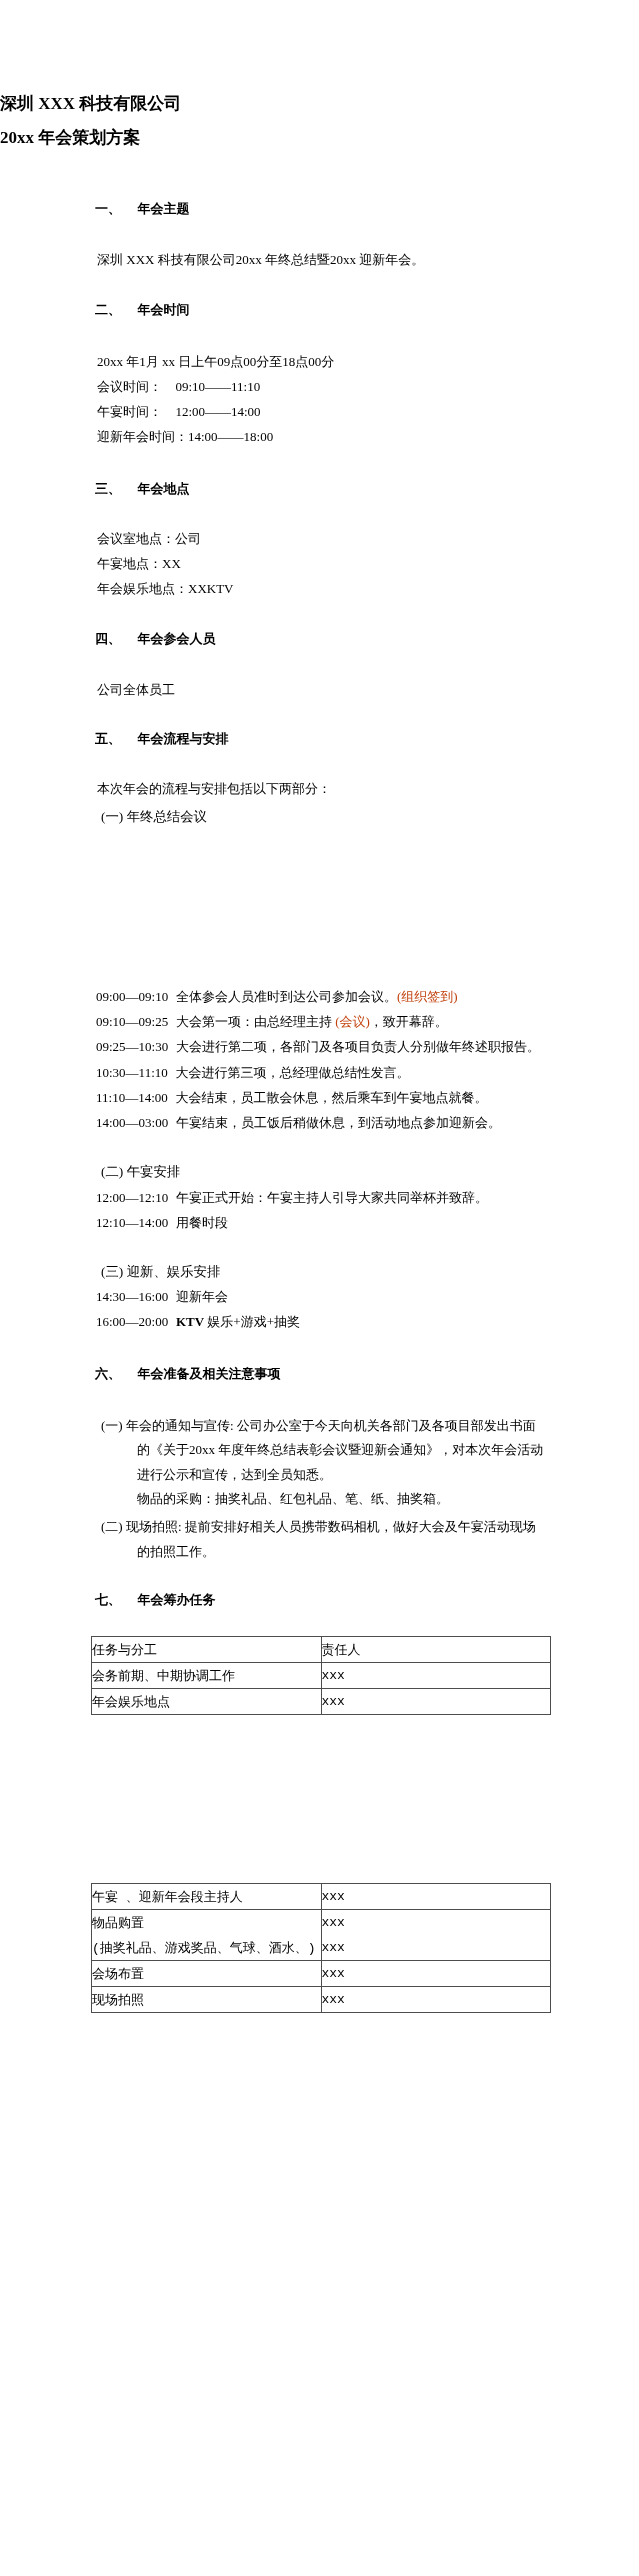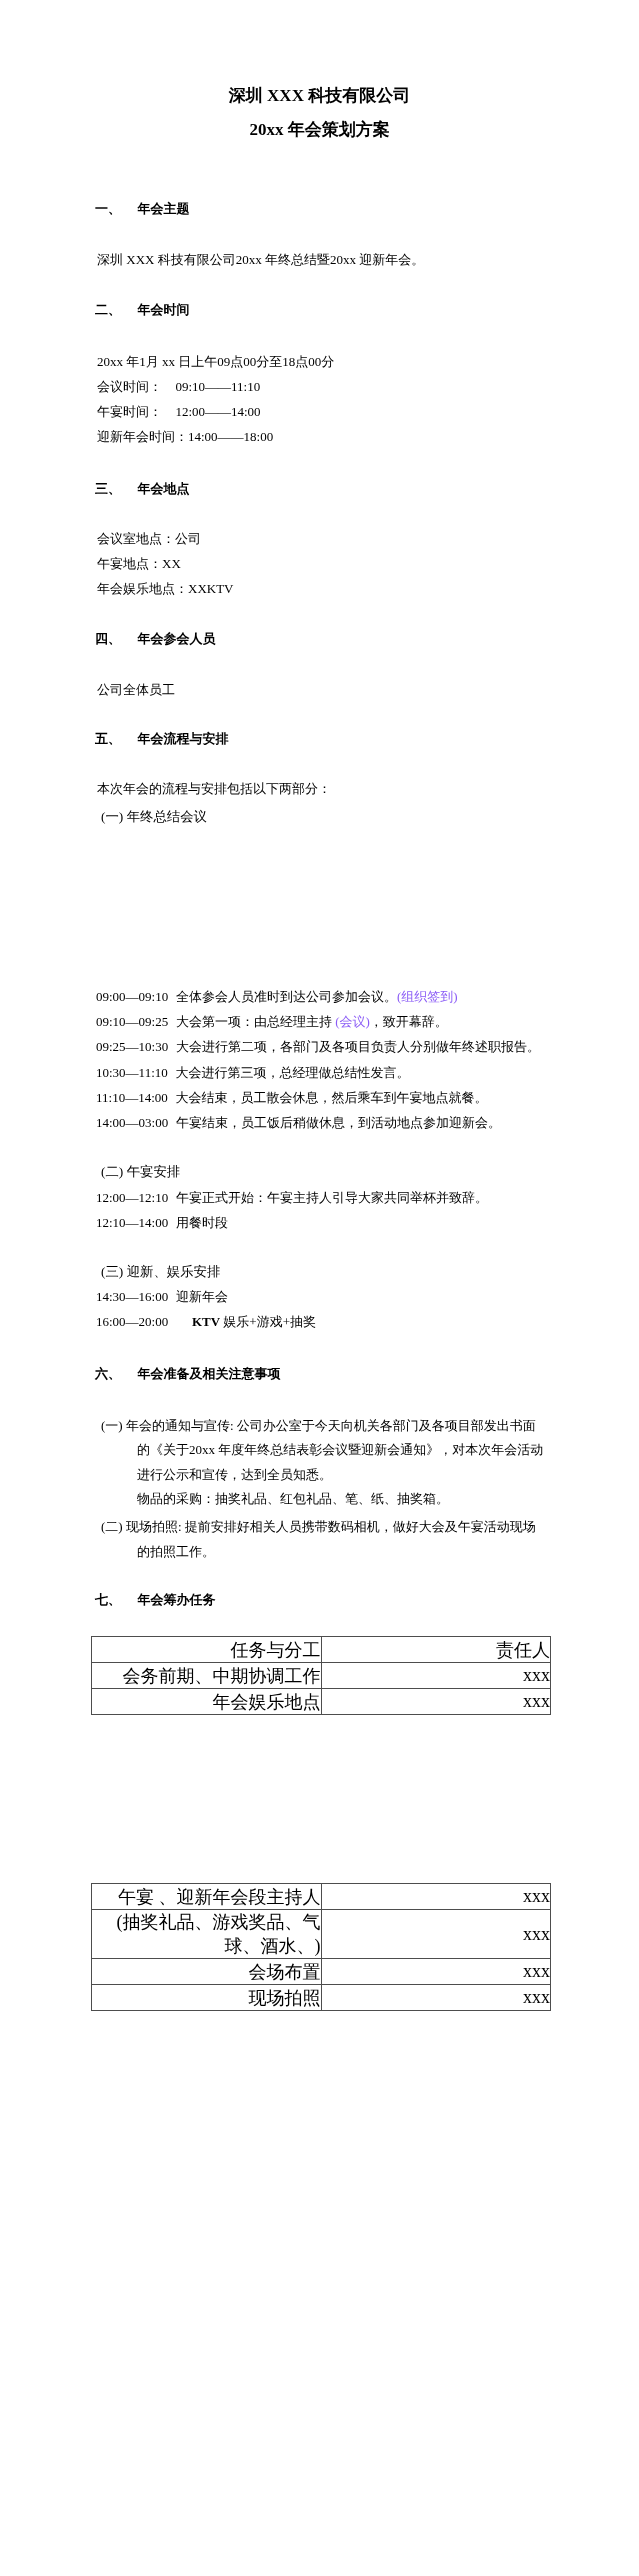--- a/index.html
+++ b/index.html
@@ -1,35 +1,35 @@
 <!DOCTYPE html>
 <html style="font-size:8.2px"><head>
 <meta charset="utf-8">
 <style>
   html,body{margin:0;padding:0;}
   body{
     width:639px;height:2711px;position:relative;background:#ffffff;
     font-family:"Liberation Serif","DejaVu Serif",serif;color:#000000;
   }
-  .title{position:absolute;left:0;width:639px;text-align:center;
-    font-size:17px;font-weight:bold;white-space:pre;}
+  .title{position:absolute;left:0;width:639px;text-align:left;
+    font-size:17px;font-weight:bold;white-space:pre;margin-top:8px;}
   .hd{position:absolute;left:95px;font-size:13px;font-weight:bold;white-space:pre;}
   .hd .ht{margin-left:16.5px;}
   .ln{position:absolute;left:97px;font-size:13px;white-space:pre;text-align:right;}
   .sch{left:96px;}
   .sub{left:101px;font-size:13.4px;}
   .ind{left:137px;}
   .t{margin-right:7.7px;}
   .lbl{margin-right:13.4px;}
-  .red{color:#8b5cf6;}
-  .ktv{font-weight:bold;margin-left:16px;}
+  .red{color:#c2410c;}
+  .ktv{font-weight:bold;margin-left:0;}
   table.doc{position:absolute;left:91px;width:460px;border-collapse:collapse;
     border:1px solid #8f8f8f;table-layout:fixed;}
-  table.doc td{border:0.5px solid #4d4d4d;height:25px;text-align:right;
-    vertical-align:middle;font-size:18px;padding:0;}
+  table.doc td{border:0.5px solid #4d4d4d;height:25px;text-align:left;
+    vertical-align:middle;font-size:13px;padding:0;font-family:Liberation Mono, monospace;}
   tr.m1 td{border-bottom:none;}
   tr.m2 td{border-top:none;}
 </style>
 </head>
 <body>
 
 <div class="title" style="top:84px">深圳 XXX 科技有限公司</div>
 <div class="title" style="top:118px">20xx 年会策划方案</div>
 
 <div class="hd" style="top:200px"><span>一、</span><span class="ht">年会主题</span></div>
@@ -94,20 +94,24 @@
   </tr>
 </tbody>
   </table>
 
 <table class="doc" style="top:1883px">
   <tbody>
       <tr>
     <td>午宴 、迎新年会段主持人</td>
     <td>xxx</td>
   </tr>
+  <tr class="m1">
+    <td>物品购置</td>
+    <td>xxx</td>
+  </tr>
   <tr class="m2">
     <td>(抽奖礼品、游戏奖品、气球、酒水、)</td>
     <td>xxx</td>
   </tr>
   <tr>
     <td>会场布置</td>
     <td>xxx</td>
   </tr>
   <tr>
     <td>现场拍照</td>

